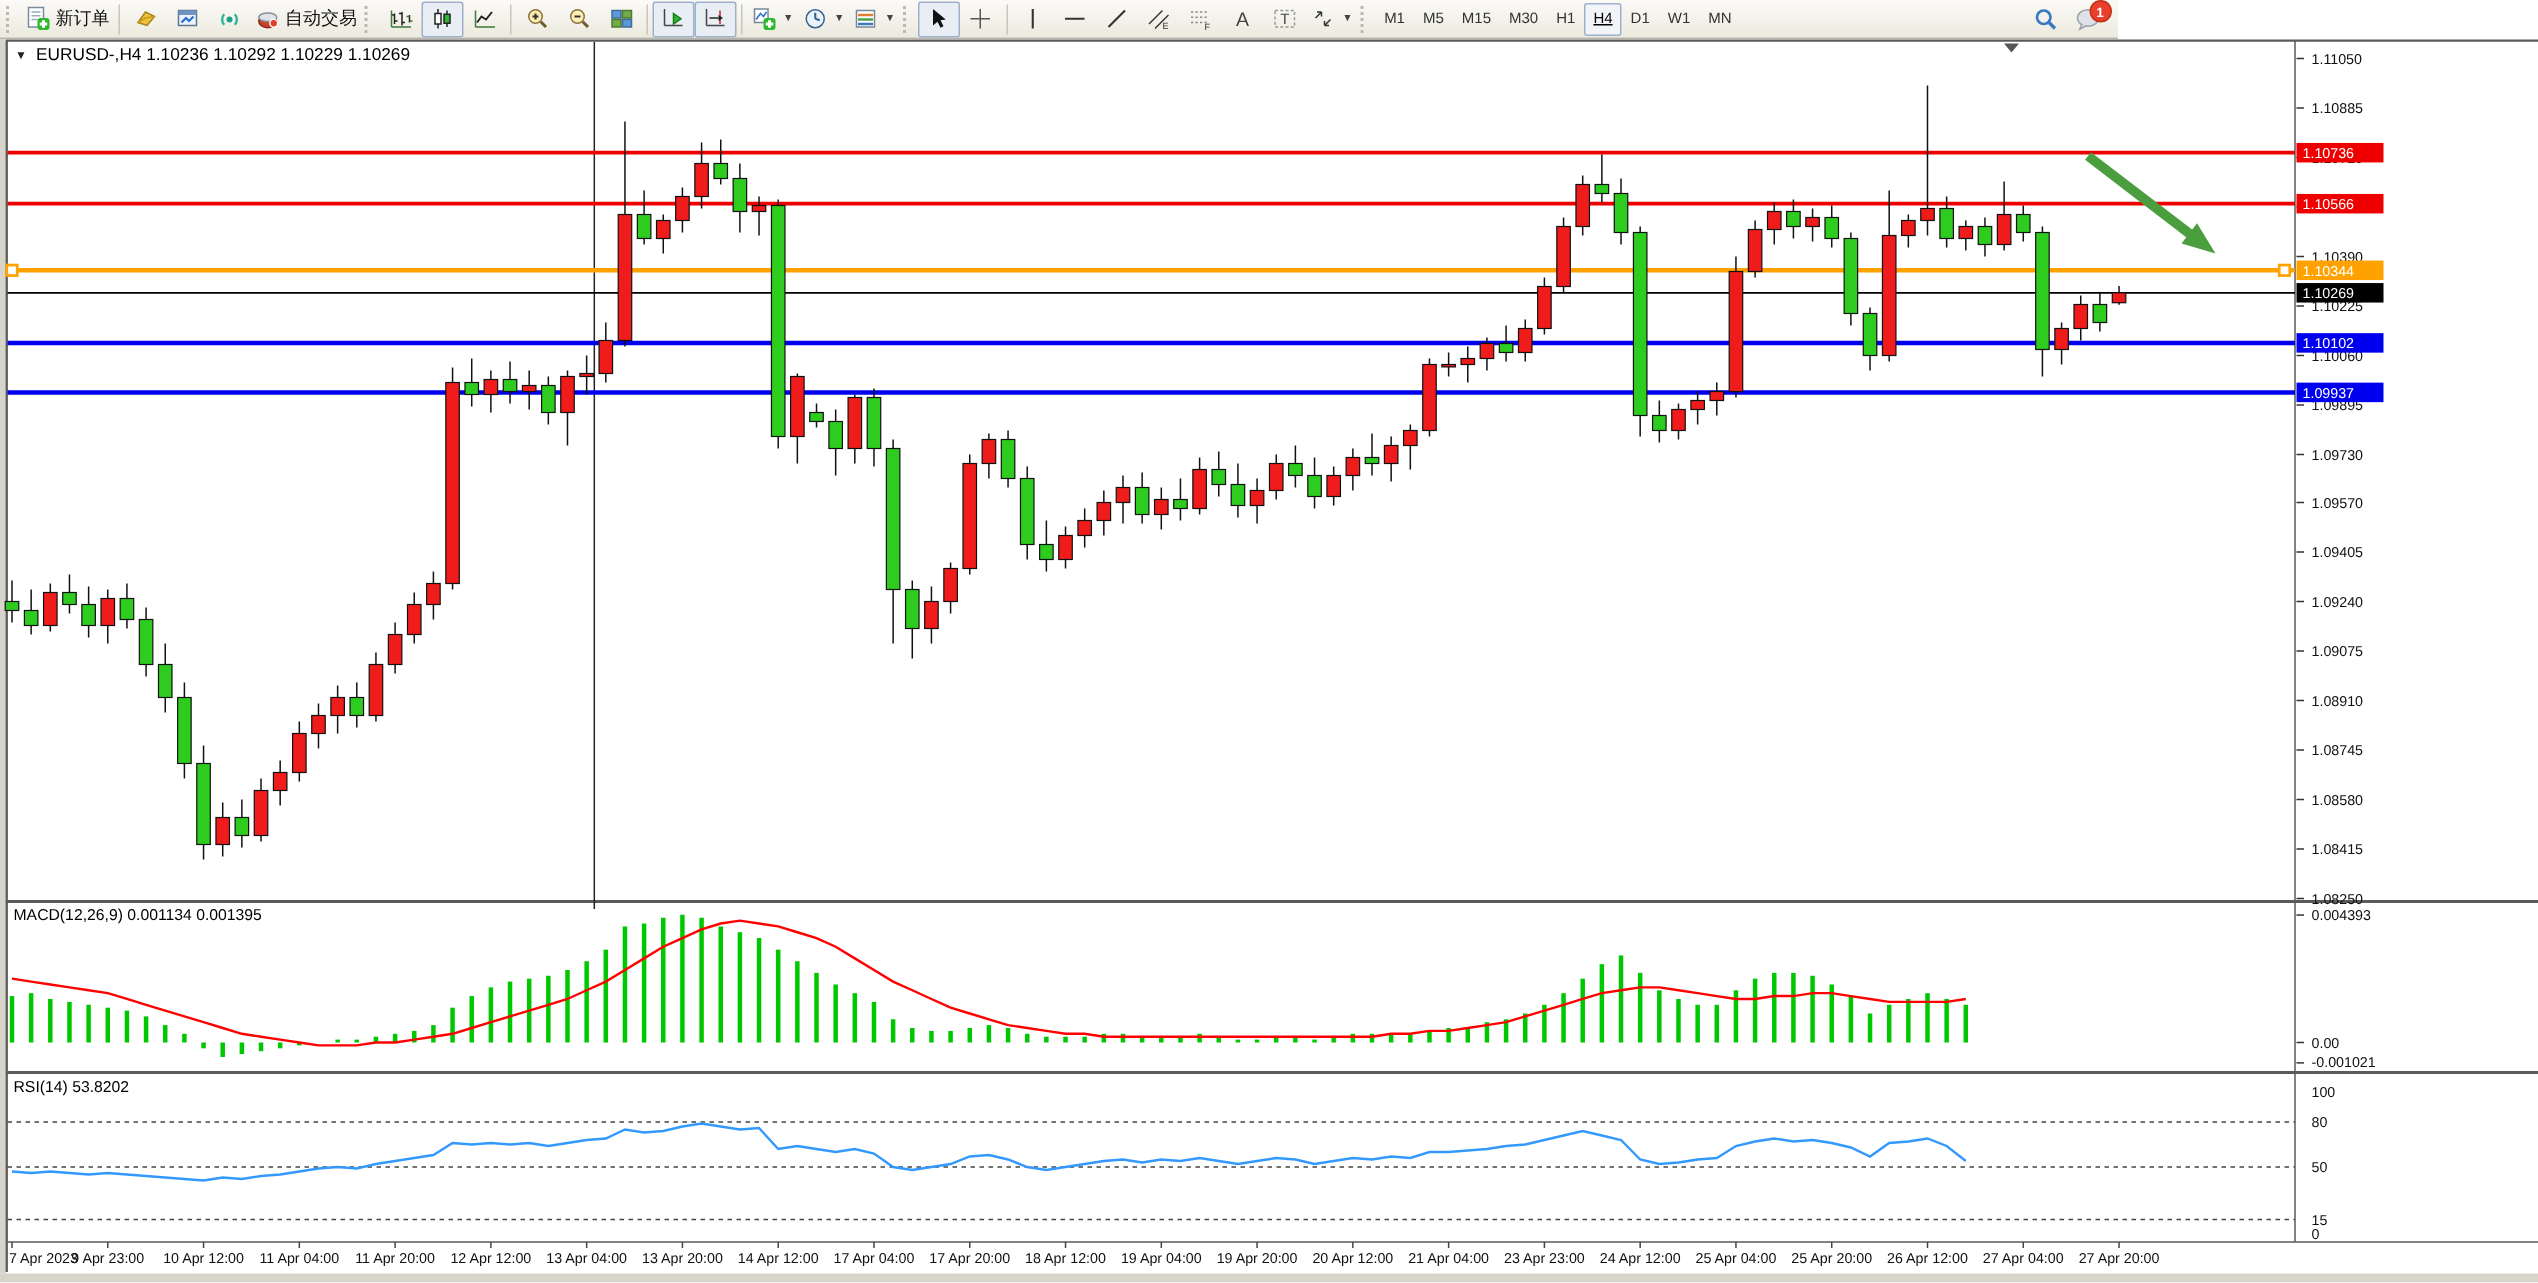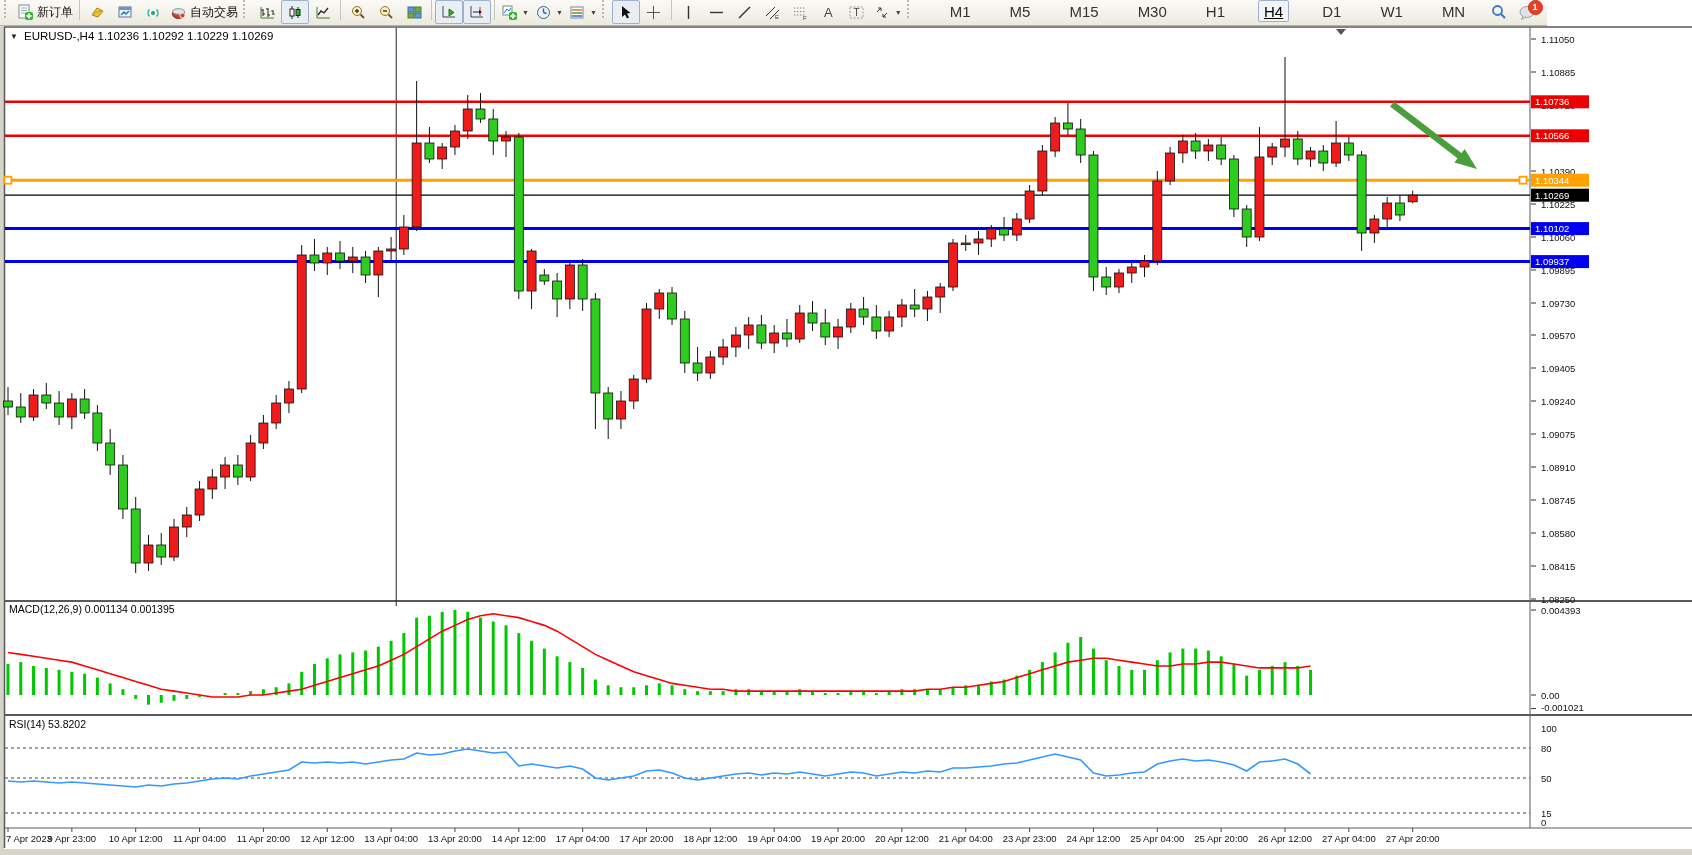--- a/index.html
+++ b/index.html
@@ -1,29 +1,29 @@
 <!DOCTYPE html>
 <html><head>
 <meta charset="utf-8">
 <style>
   html,body{margin:0;padding:0;width:1692px;height:855px;overflow:hidden;
     font-family:"Liberation Sans",sans-serif;background:#ffffff;position:relative;}
   
-  #toolbar{position:absolute;left:0;top:0;width:1547px;height:26px;
+  #toolbar{position:absolute;left:0;top:0;width:1412px;height:26px;
     background:linear-gradient(#fbfaf7,#eceade);border-bottom:1px solid #b7b3a6;
-    display:flex;align-items:flex-start;z-index:5;box-sizing:border-box;padding-left:2px;}
+    display:flex;align-items:center;z-index:5;box-sizing:border-box;padding-left:2px;}
   .tb-handle{width:5px;height:18px;border-left:2px dotted #bdb9ad;margin:0 3px 0 2px;}
   .tb-sep{width:1px;height:20px;background:#c9c5b9;margin:0 3px;}
   .tb-btn{height:22px;min-width:22px;display:flex;align-items:center;justify-content:center;
     border:1px solid transparent;border-radius:2px;padding:0 2px;cursor:default;gap:3px;}
   .tb-btn.pressed{background:#e9edf4;border:1px solid #9db1cc;}
   .tb-label{font-size:12px;color:#111;white-space:nowrap;}
   .dd{font-size:7px;color:#444;margin-left:1px;}
   .tf{height:20px;padding:0 5px;display:flex;align-items:center;border:1px solid transparent;
-    border-radius:2px;font-size:15px;color:#333;margin-left:27px;}
+    border-radius:2px;font-size:10px;color:#333;}
   .tf.pressed{background:#f2f4f8;border:1px solid #9db1cc;color:#000;text-decoration:underline;}
   .spacer{flex:1;}
   .badge{position:absolute;top:-4px;right:-6px;width:13px;height:13px;border-radius:50%;
     background:#e8402a;color:#fff;font-size:9px;font-weight:bold;display:flex;
     align-items:center;justify-content:center;border:1px solid #c23015;}
   .iconwrap{position:relative;display:flex;align-items:center;justify-content:center;}
   svg text{font-family:"Liberation Sans",sans-serif;}
   #chart-svg{position:absolute;left:0;top:0;z-index:1;}
 </style>
 </head>

